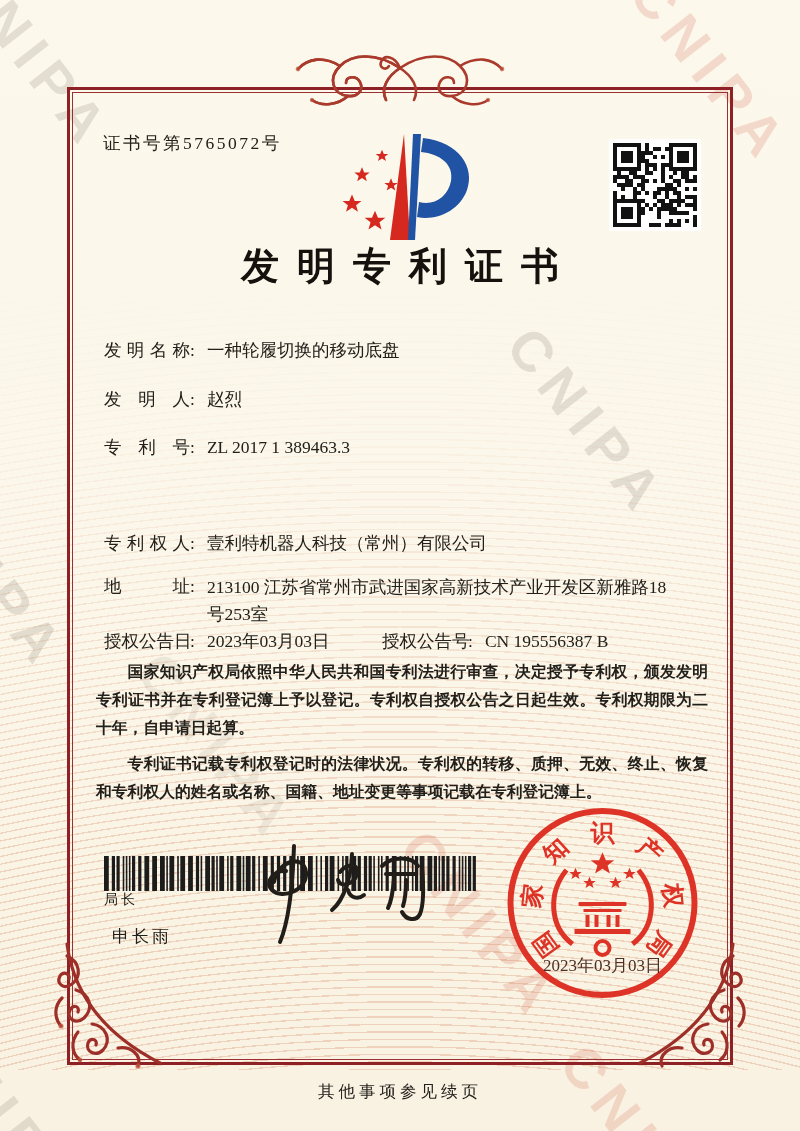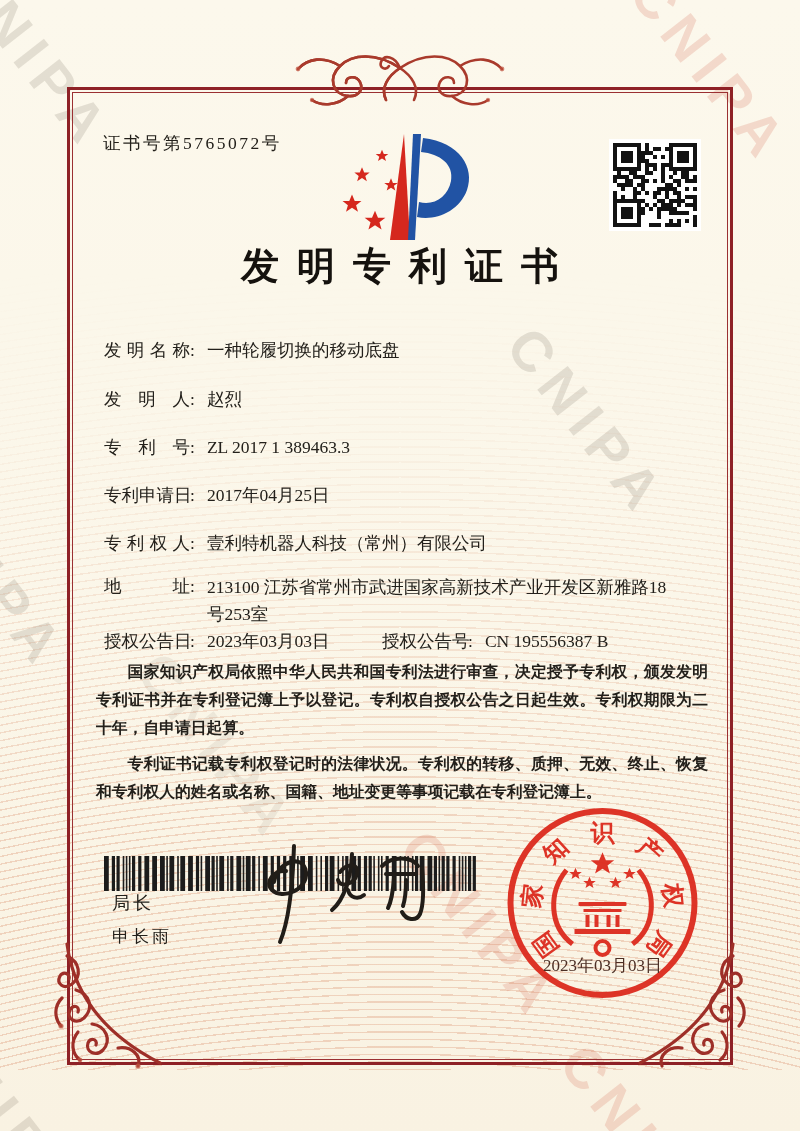--- a/index.html
+++ b/index.html
@@ -34,21 +34,21 @@
   .title{left:0;right:0;top:241px;text-align:center;font-size:38px;font-weight:bold;
     letter-spacing:18px;text-indent:18px;color:#15120e;}
   .row{left:104px;font-size:17.5px;white-space:nowrap;}
   .flabel{display:inline-block;width:86px;text-align:justify;text-align-last:justify;}
   .colon{margin-right:12px;}
   .addr-val{display:inline-block;width:468px;white-space:normal;vertical-align:top;line-height:1.55;}
   .grant2{position:absolute;left:278px;top:0;}
   .paras{left:96px;top:658px;width:612px;font-size:15.8px;line-height:1.78;text-align:justify;}
   .paras p{margin:0 0 8px 0;text-indent:2em;font-weight:bold;}
   .barcode{left:104px;top:856px;}
-  .sig-title{left:112px;top:891px;font-size:18px;letter-spacing:3px;font-family:"Liberation Sans",sans-serif;}
+  .sig-title{left:104px;top:891px;font-size:14px;letter-spacing:3px;font-family:"Liberation Sans",sans-serif;}
   .sig-name{left:112px;top:925px;font-size:17px;letter-spacing:3px;font-family:"Liberation Sans",sans-serif;}
   .signature{left:236px;top:838px;}
   .seal{left:505px;top:805px;mix-blend-mode:multiply;opacity:.95;}
   .footer-page{left:0;right:36px;top:1037px;text-align:center;font-size:14.5px;}
   .note{left:0;right:0;top:1081px;text-align:center;font-size:16.5px;letter-spacing:4px;}
 </style>
 </head>
 <body>
 
 <div class="page">
@@ -382,23 +382,20 @@
 
     <div class="abs row" style="top:338px;">
       <span class="flabel">发明名称</span><span class="colon">:</span><span>一种轮履切换的移动底盘</span>
     </div>
     <div class="abs row" style="top:387px;">
       <span class="flabel">发明人</span><span class="colon">:</span><span>赵烈</span>
     </div>
     <div class="abs row" style="top:435px;">
       <span class="flabel">专利号</span><span class="colon">:</span><span>ZL 2017 1 389463.3</span>
     </div>
-    <div class="abs row" style="top:483px;">
-      <span class="flabel">专利申请日</span><span class="colon">:</span><span>2017年04月25日</span>
-    </div>
     <div class="abs row" style="top:531px;">
       <span class="flabel">专利权人</span><span class="colon">:</span><span>壹利特机器人科技（常州）有限公司</span>
     </div>
     <div class="abs row" style="top:574px;">
       <span class="flabel">地址</span><span class="colon">:</span><span class="addr-val">213100 江苏省常州市武进国家高新技术产业开发区新雅路18号253室</span>
     </div>
     <div class="abs row" style="top:629px;">
       <span class="flabel">授权公告日</span><span class="colon">:</span><span>2023年03月03日</span>
       <span class="grant2">
         <span class="flabel">授权公告号</span><span class="colon">:</span><span>CN 195556387 B</span>
@@ -532,14 +529,15 @@
           <rect x="-17" y="15" width="4" height="12"></rect>
           <rect x="-8" y="15" width="4" height="12"></rect>
           <rect x="4" y="15" width="4" height="12"></rect>
           <rect x="13" y="15" width="4" height="12"></rect>
           <rect x="-28" y="29" width="56" height="5"></rect>
         </g>
       </g>
       <text x="97.5" y="166" text-anchor="middle" font-size="17" fill="#42231a">2023年03月03日</text>
     </svg>
 
+    <div class="abs note">其他事项参见续页</div>
   </div>
 </div>
 
 </body></html>

